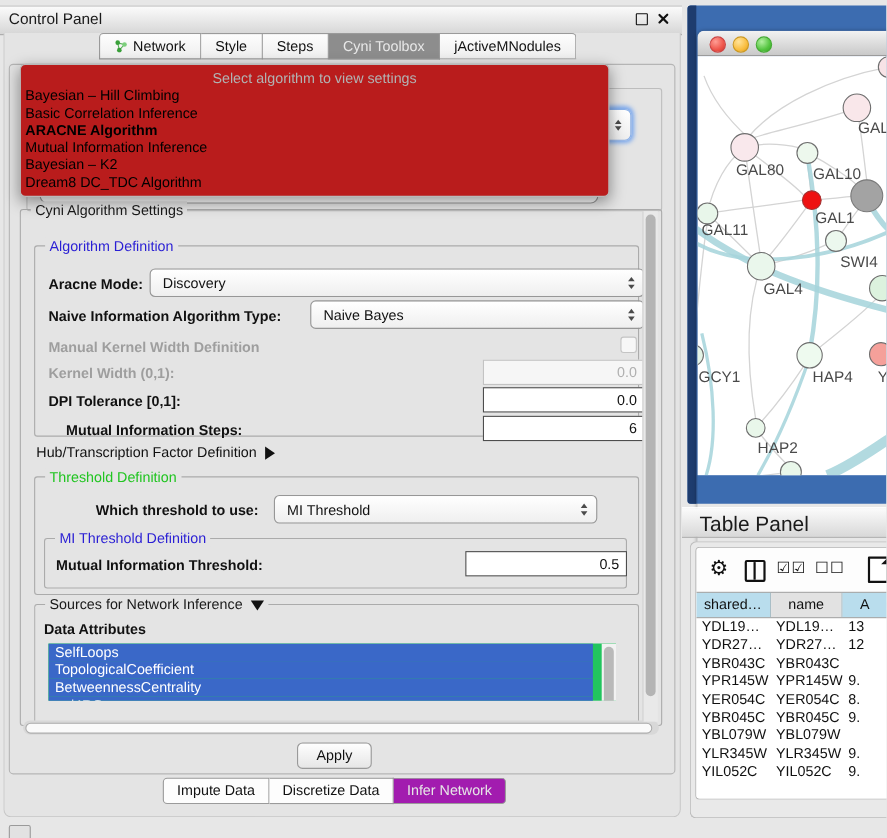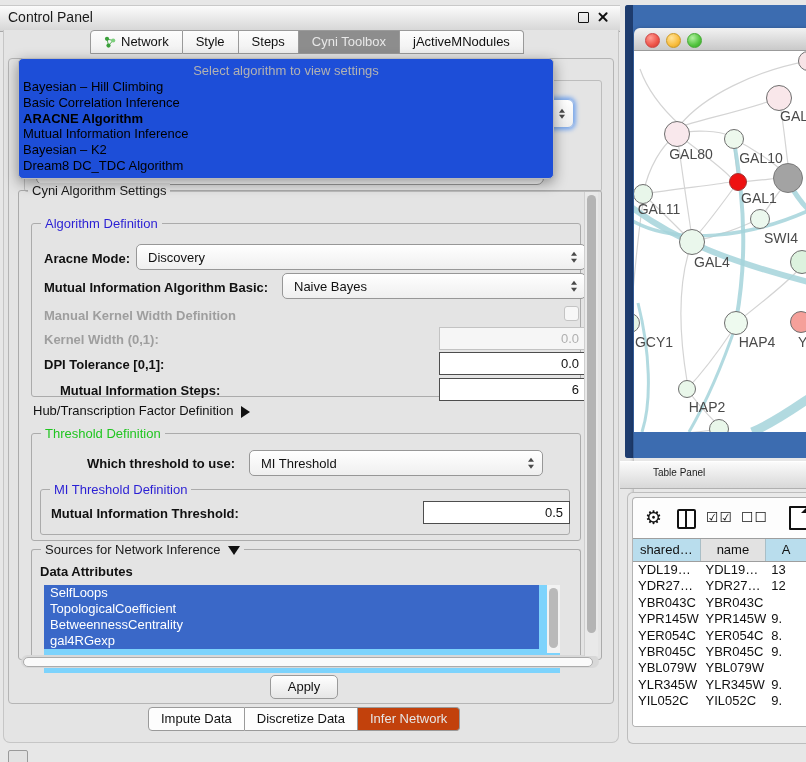--- a/index.html
+++ b/index.html
@@ -27,21 +27,21 @@
   .tabpage{left:8px;top:58px;width:604px;height:644px;background:#e4e4e4;border:1px solid #b5b5b5;border-radius:4px;}
 
   
   .bg-group{left:24px;top:80px;width:576px;height:110px;border:1px solid #bdbdbd;border-radius:3px;}
   .bg-combo-focus{left:36px;top:99px;width:536px;height:27px;border:1px solid #8ab0e8;border-radius:6px;
     box-shadow:0 0 4px 2px #7aa8ee;background:linear-gradient(#fff,#eee);}
   .bg-combo2{left:36px;top:150px;width:506px;height:33px;border:1px solid #9a9a9a;border-radius:7px;background:#fbfbfb;}
   .bg-combo2 .val{position:absolute;left:14px;top:9px;font-size:13px;color:#a9a9a9;white-space:nowrap;}
 
   
-  .popup{left:18px;top:58px;width:534px;height:116px;background:#1d4ed8;border:1px solid #b9b9b9;border-radius:5px;
+  .popup{left:18px;top:58px;width:534px;height:116px;background:#b91c1c;border:1px solid #b9b9b9;border-radius:5px;
     box-shadow:0 4px 14px rgba(0,0,0,.4);z-index:30;overflow:hidden;padding-top:3px;}
   .popup-prompt{text-align:center;font-size:13px;color:#b2b2b2;height:17px;line-height:17px;}
   .popup-item{font-size:13px;color:#000;height:15.8px;line-height:15.8px;padding-left:4px;white-space:nowrap;}
   .popup-item.sel{font-weight:bold;}
 
   
   .group{border:1px solid #ababab;border-radius:3px;}
   .gtitle{position:absolute;top:-8px;left:9px;background:#e4e4e4;padding:0 4px;font-size:13px;white-space:nowrap;}
   .gtitle.blue{color:#2a1fd4;} .gtitle.green{color:#21c521;} .gtitle.black{color:#1a1a1a;}
 
@@ -60,57 +60,57 @@
   .field{background:#fff;border:1px solid #4d4d4d;height:21px;font-size:13px;color:#111;text-align:right;padding-right:6px;line-height:21px;}
   .field.dis{border:1px solid #c3c3c3;background:#f6f6f6;color:#b0b0b0;}
   .cbx{width:13px;height:13px;border:1px solid #c4c4c4;border-radius:3px;background:#f7f7f7;}
   .tri-r{display:inline-block;width:0;height:0;border-top:6px solid transparent;border-bottom:6px solid transparent;border-left:9px solid #111;vertical-align:middle;margin-left:8px;}
   .tri-d{display:inline-block;width:0;height:0;border-left:6.5px solid transparent;border-right:6.5px solid transparent;border-top:9px solid #111;vertical-align:middle;margin-left:7px;}
 
   .thr-group{left:12px;top:242px;width:548px;height:106px;}
   .mit-group{left:8px;top:55px;width:528px;height:44px;}
   .src-group{left:12px;top:358px;width:548px;height:108px;border-bottom:none;}
 
-  .attr-list{left:12px;top:35px;width:516px;height:88px;background:#7dd3fc;overflow:hidden;}
+  .attr-list{left:12px;top:35px;width:516px;height:52px;background:#22c55e;overflow:hidden;}
   .attr-item{height:16px;line-height:16px;font-size:13px;color:#fff;background:#3a68c8;padding-left:6px;width:489px;}
   .attr-sb{position:absolute;right:0;top:0;width:13px;height:68px;background:#f2f2f2;}
   .attr-sb .thumb{position:absolute;left:2px;top:3px;width:9px;height:60px;background:#b9b9b9;border-radius:5px;}
 
   .hsb{left:2px;top:464px;width:578px;height:13px;background:#d8d8d8;border-radius:7px;}
   .hsb .thumb{position:absolute;left:2px;top:1.5px;width:570px;height:10px;background:#fafafa;border:1px solid #ababab;border-radius:6px;box-sizing:border-box;}
 
   .apply-btn{left:252px;top:616px;width:66px;height:22px;background:linear-gradient(#fefefe,#e6e6e6);
     border:1px solid #9a9a9a;border-radius:5px;font-size:13px;color:#111;text-align:center;line-height:22px;}
 
   .btabrow{left:148px;top:707px;height:22px;display:flex;z-index:5;}
   .btab{height:22px;line-height:22px;padding:0 12px;font-size:13px;color:#111;background:#fdfdfd;border:1px solid #9a9a9a;border-left:none;}
   .btab:first-child{border-left:1px solid #9a9a9a;border-radius:4px 0 0 4px;}
   .btab:last-child{border-radius:0 4px 4px 0;}
-  .btab.sel{background:#c2410c;color:#e6e6e6;}
+  .btab.sel{background:#a21caf;color:#e6e6e6;}
 
   .mini-sq{left:8px;top:750px;width:18px;height:14px;border:1px solid #9a9a9a;border-radius:2px;background:#e2e2e2;}
 
   
   .netframe{left:625px;top:5px;width:181px;height:453px;background:#3c6cb0;border-radius:3px 0 0 3px;}
   .netframe .edge{position:absolute;left:0;top:0;width:8px;height:453px;background:#1e3c6e;border-radius:3px 0 0 3px;}
   .macwin{left:634px;top:28px;width:172px;height:520px;border-radius:6px 0 0 0;overflow:hidden;box-shadow:0 1px 4px rgba(0,0,0,.35);padding-left:41px;}
   .mac-titlebar{position:absolute;left:0;top:0;width:100%;height:22px;background:linear-gradient(#f2f2f2,#c9c9c9);border-bottom:1px solid #9b9b9b;}
   .tl{position:absolute;top:4.5px;width:13px;height:13px;border-radius:50%;}
   .tl.red{left:11px;background:radial-gradient(circle at 35% 30%,#ff9d94,#ee5449 60%,#c83a30);border:.5px solid #c44;}
   .tl.yel{left:32px;background:radial-gradient(circle at 35% 30%,#ffe39a,#f9bd3e 60%,#d89a20);border:.5px solid #c92;}
   .tl.grn{left:53px;background:radial-gradient(circle at 35% 30%,#b2f0a0,#53c43f 60%,#36a326);border:.5px solid #4a3;}
   .netcanvas{position:absolute;left:0;top:23px;width:172px;height:381px;background:#fff;overflow:hidden;}
   .node{position:absolute;border-radius:50%;border:1px solid #6e6e6e;box-sizing:border-box;}
   .nlabel{position:absolute;font-size:14px;color:#4a4a4a;white-space:nowrap;transform:translate(-50%,-50%);}
   .nlabel.left{transform:translate(0,-50%);}
 
   
   .tp-titlebar{left:620px;top:461px;width:186px;height:26px;background:linear-gradient(#fbfbfb,#d8d8d8);
     border-top:1px solid #fff;border-bottom:1px solid #b0b0b0;}
-  .tp-title{left:653px;top:467px;font-size:10px;color:#1a1a1a;}
+  .tp-title{left:636px;top:467px;font-size:19px;color:#1a1a1a;}
   .tp-outer{left:627px;top:492px;width:179px;height:250px;background:#e9e9e9;border:1px solid #bdbdbd;border-right:none;border-radius:6px 0 0 6px;}
   .tp-inner{left:632px;top:497px;width:174px;height:228px;background:#fdfdfd;border:1px solid #b3b3b3;border-right:none;border-radius:4px 0 0 4px;overflow:hidden;}
 
   .tp-toolbar{position:absolute;left:0;top:0;width:100%;height:40px;}
   .gear{position:absolute;left:12px;top:8px;font-size:19px;color:#111;font-family:"DejaVu Sans",sans-serif;}
   .colicon{position:absolute;left:44px;top:11px;width:15px;height:16px;border:2.2px solid #111;border-radius:2px;}
   .colicon i{position:absolute;left:6px;top:0;width:2.2px;height:16px;background:#111;display:block;}
   .checks{position:absolute;left:73px;top:11px;font-size:14px;color:#111;letter-spacing:1px;font-family:"DejaVu Sans",sans-serif;}
   .unchecks{position:absolute;left:108px;top:11px;font-size:14px;color:#111;letter-spacing:1px;font-family:"DejaVu Sans",sans-serif;}
   .docicon{position:absolute;left:156px;top:8px;width:15px;height:20px;border:2.2px solid #111;border-radius:1px;background:#fff;}
@@ -197,21 +197,21 @@
 
       <div class="abs lbl" style="left:12px;top:27px;">Aracne Mode:</div>
       <div class="abs combo" style="left:104px;top:20px;width:448px;">
         <span class="cval">Discovery</span>
         <span class="spin">
             <u class="up"></u>
             <u class="dn"></u>
           </span>
       </div>
 
-      <div class="abs lbl" style="left:12px;top:56px;">Mutual Information Algorithm Basic:</div>
+      <div class="abs lbl" style="left:12px;top:56px;">Naive Information Algorithm Type:</div>
       <div class="abs combo" style="left:250px;top:49px;width:302px;">
         <span class="cval">Naive Bayes</span>
         <span class="spin">
             <u class="up"></u>
             <u class="dn"></u>
           </span>
       </div>
 
       <div class="abs lbl dis" style="left:12px;top:84px;">Manual Kernel Width Definition</div>
       <div class="abs cbx" style="left:532px;top:82px;"></div>

